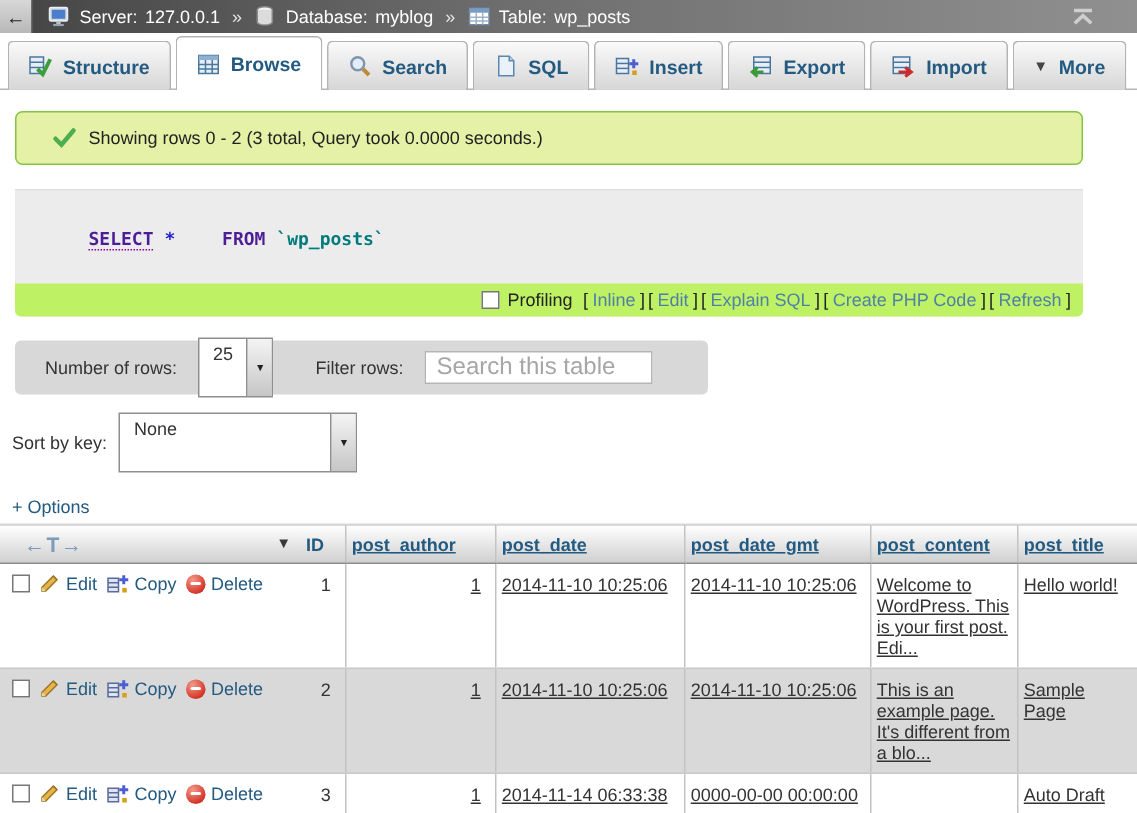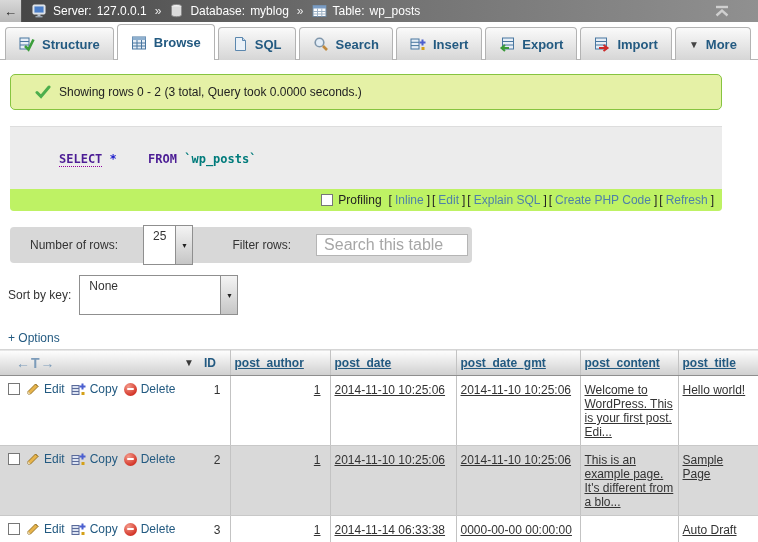--- a/index.html
+++ b/index.html
@@ -44,21 +44,21 @@
     display:flex; align-items:center; justify-content:flex-end; padding-right:7px; color:#222; }
   .profbar .bk { color:#222; margin:0 1px; }
   .profbar a { color:#4f81a8; margin:0 2px; }
   .cb { width:12px; height:12px; background:#fff; border:1px solid #777;
     display:inline-block; flex:0 0 auto; }
   .profbar .cb { margin-right:5px; }
   .profbar .plabel { margin-right:6px; }
 
   
   .rowsbar { margin:16px 0 0 10px; width:462px; height:36px; background:#d8d8d8;
-    border-radius:4px; display:flex; align-items:center; padding-left:20px; gap:25px; color:#333; }
+    border-radius:4px; display:flex; align-items:center; padding-left:20px; gap:14px; color:#333; }
   .selectbox { display:inline-flex; height:40px; border:1px solid #8f8f8f; background:#fff;
     cursor:pointer; }
   .selectbox .sv { padding:0 9px; line-height:21px; }
   .selectbox .sb { width:17px; background:linear-gradient(#f4f4f4,#c6c6c6);
     border-left:1px solid #8f8f8f; display:flex; align-items:center; justify-content:center;
     font-size:7px; color:#222; }
   .filter-input { width:152px; height:22px; border:1px solid #b5b5b5; padding:0 7px;
     font-family:"Liberation Sans", sans-serif; font-size:16px; color:#555; }
   .filter-input::placeholder { color:#a6a6a6; }
   .sortrow { margin:12px 0 0 8px; display:flex; align-items:center; gap:8px; }
@@ -151,31 +151,31 @@
         <rect x="1.5" y="2" width="13" height="3" fill="#8fb0cf"></rect>
         <line x1="1.5" y1="8" x2="14.5" y2="8" stroke="#4977a0"></line>
         <line x1="1.5" y1="11" x2="14.5" y2="11" stroke="#4977a0"></line>
         <line x1="6" y1="5" x2="6" y2="14" stroke="#4977a0"></line>
         <line x1="10.5" y1="5" x2="10.5" y2="14" stroke="#4977a0"></line>
       </svg>
     <span>Browse</span>
   </div>
   <div class="tab">
     <svg class="icon16" viewBox="0 0 16 16">
+        <circle cx="6.5" cy="6.5" r="4.3" fill="#e3edf7" stroke="#7f96ab" stroke-width="1.6"></circle>
+        <line x1="10" y1="10" x2="14" y2="14" stroke="#c08a3e" stroke-width="2.6"></line>
+      </svg>
+    <span>Search</span>
+  </div>
+  <div class="tab">
+    <svg class="icon16" viewBox="0 0 16 16">
         <path d="M3.5 1.5 h7 l3 3 v10 h-10 z" fill="#eaf1f8" stroke="#5b87ae"></path>
         <path d="M10.5 1.5 v3 h3" fill="#c7d9ea" stroke="#5b87ae"></path>
       </svg>
     <span>SQL</span>
-  </div>
-  <div class="tab">
-    <svg class="icon16" viewBox="0 0 16 16">
-        <circle cx="6.5" cy="6.5" r="4.3" fill="#e3edf7" stroke="#7f96ab" stroke-width="1.6"></circle>
-        <line x1="10" y1="10" x2="14" y2="14" stroke="#c08a3e" stroke-width="2.6"></line>
-      </svg>
-    <span>Search</span>
   </div>
   <div class="tab">
     <svg class="icon16" viewBox="0 0 16 16">
         <rect x="1" y="3" width="8" height="10" fill="#e7eef6" stroke="#4977a0"></rect>
         <line x1="1" y1="6.3" x2="9" y2="6.3" stroke="#4977a0"></line>
         <line x1="1" y1="9.6" x2="9" y2="9.6" stroke="#4977a0"></line>
         <path d="M12.5 3.5 v6 M9.5 6.5 h6" stroke="#4b5fd0" stroke-width="2"></path>
         <rect x="11.5" y="11" width="3" height="3" fill="#d4a017"></rect>
       </svg>
     <span>Insert</span>

